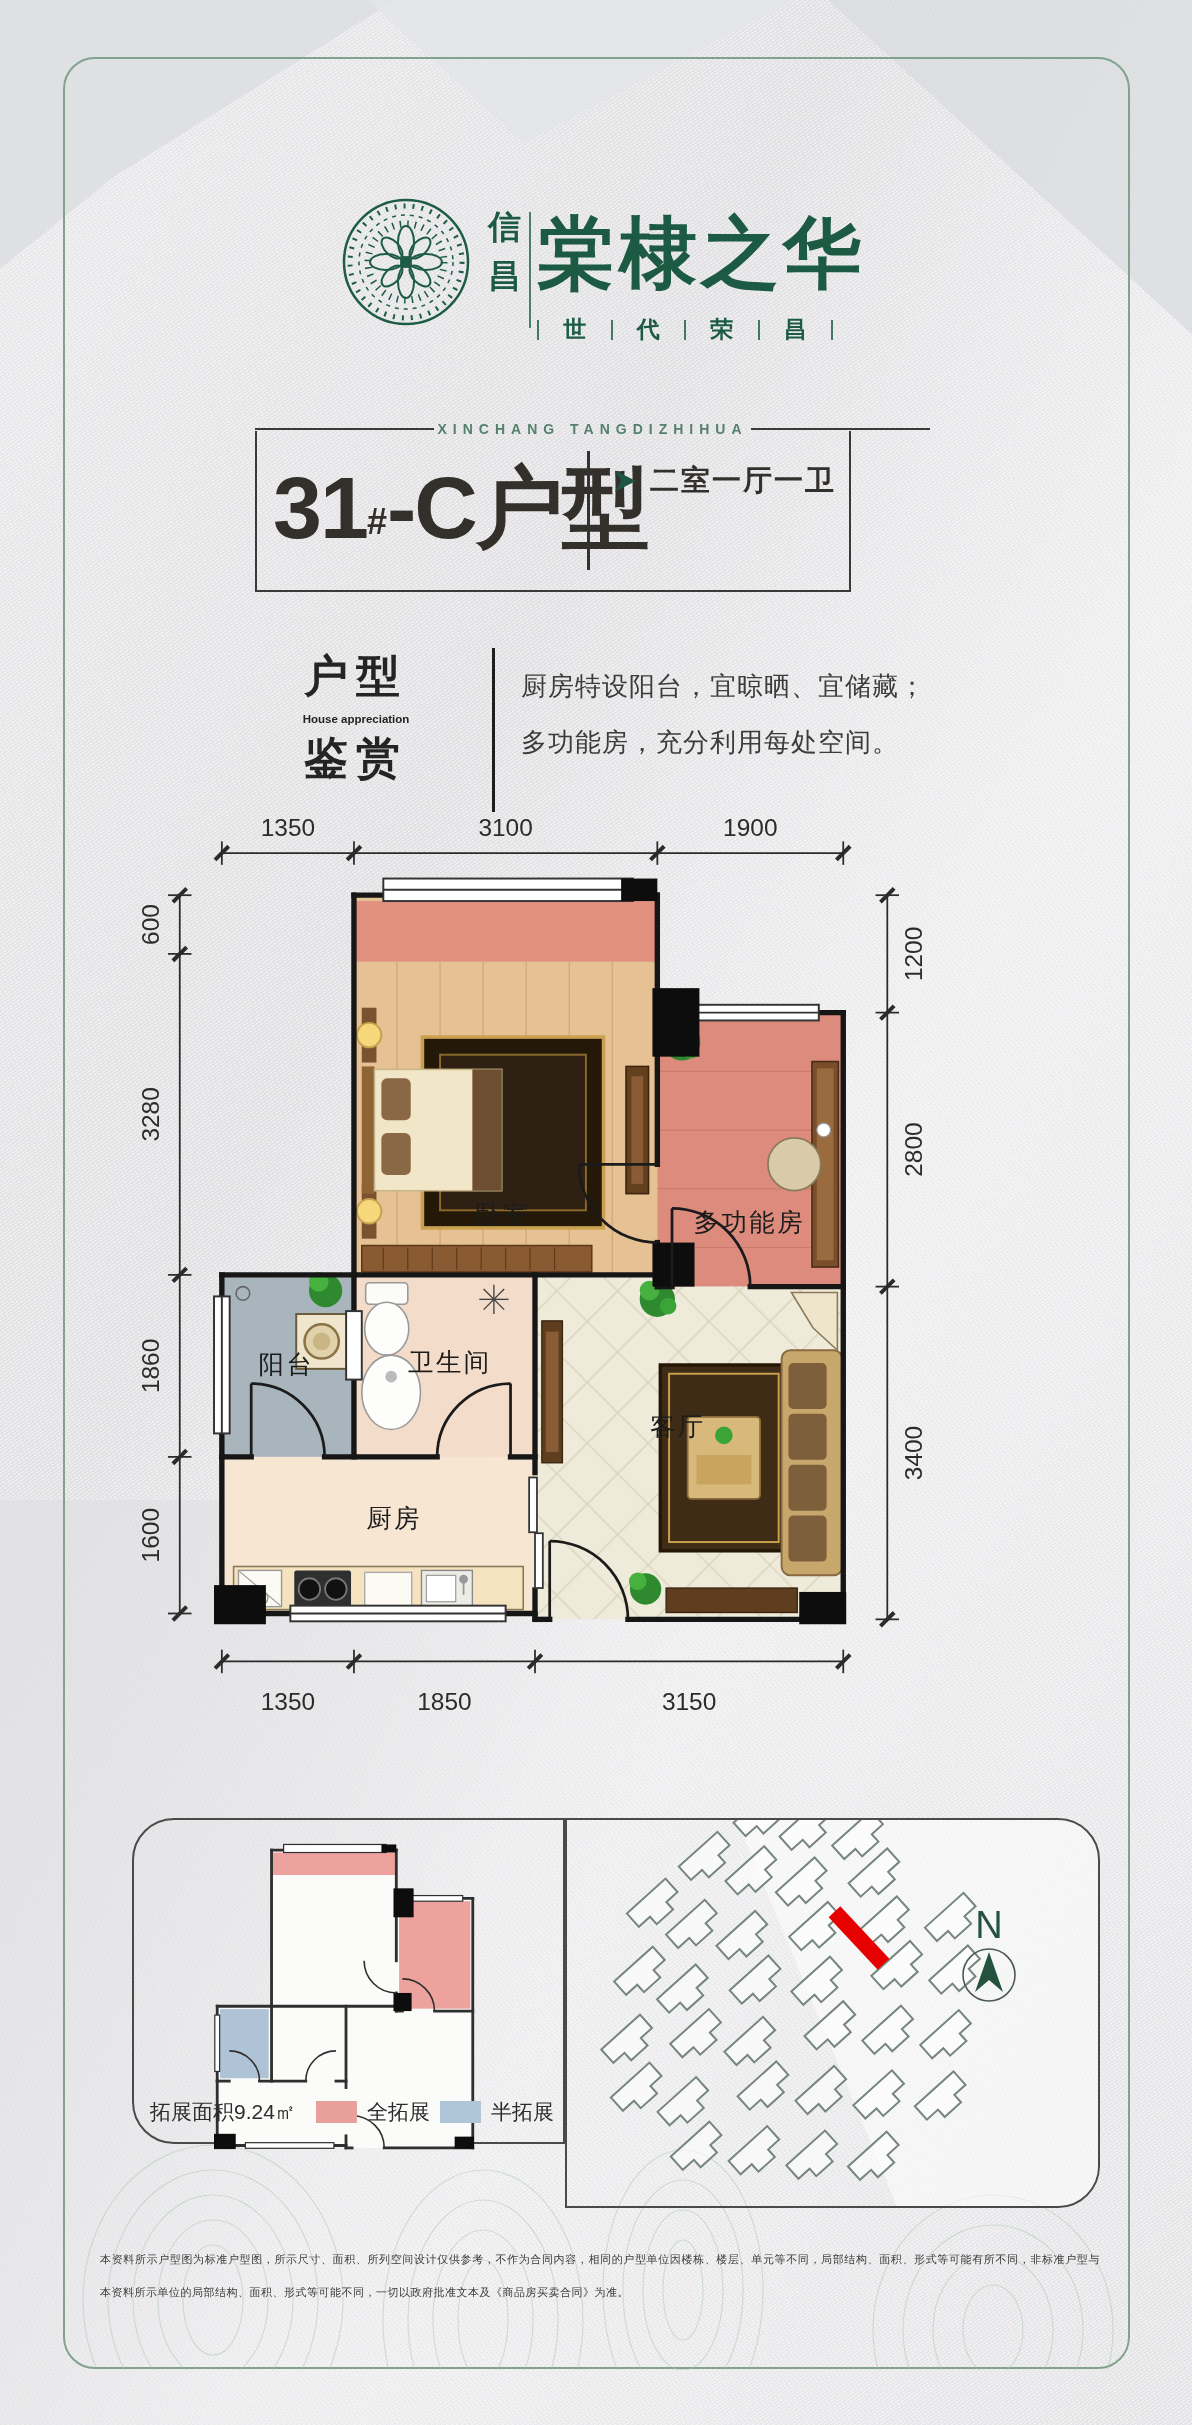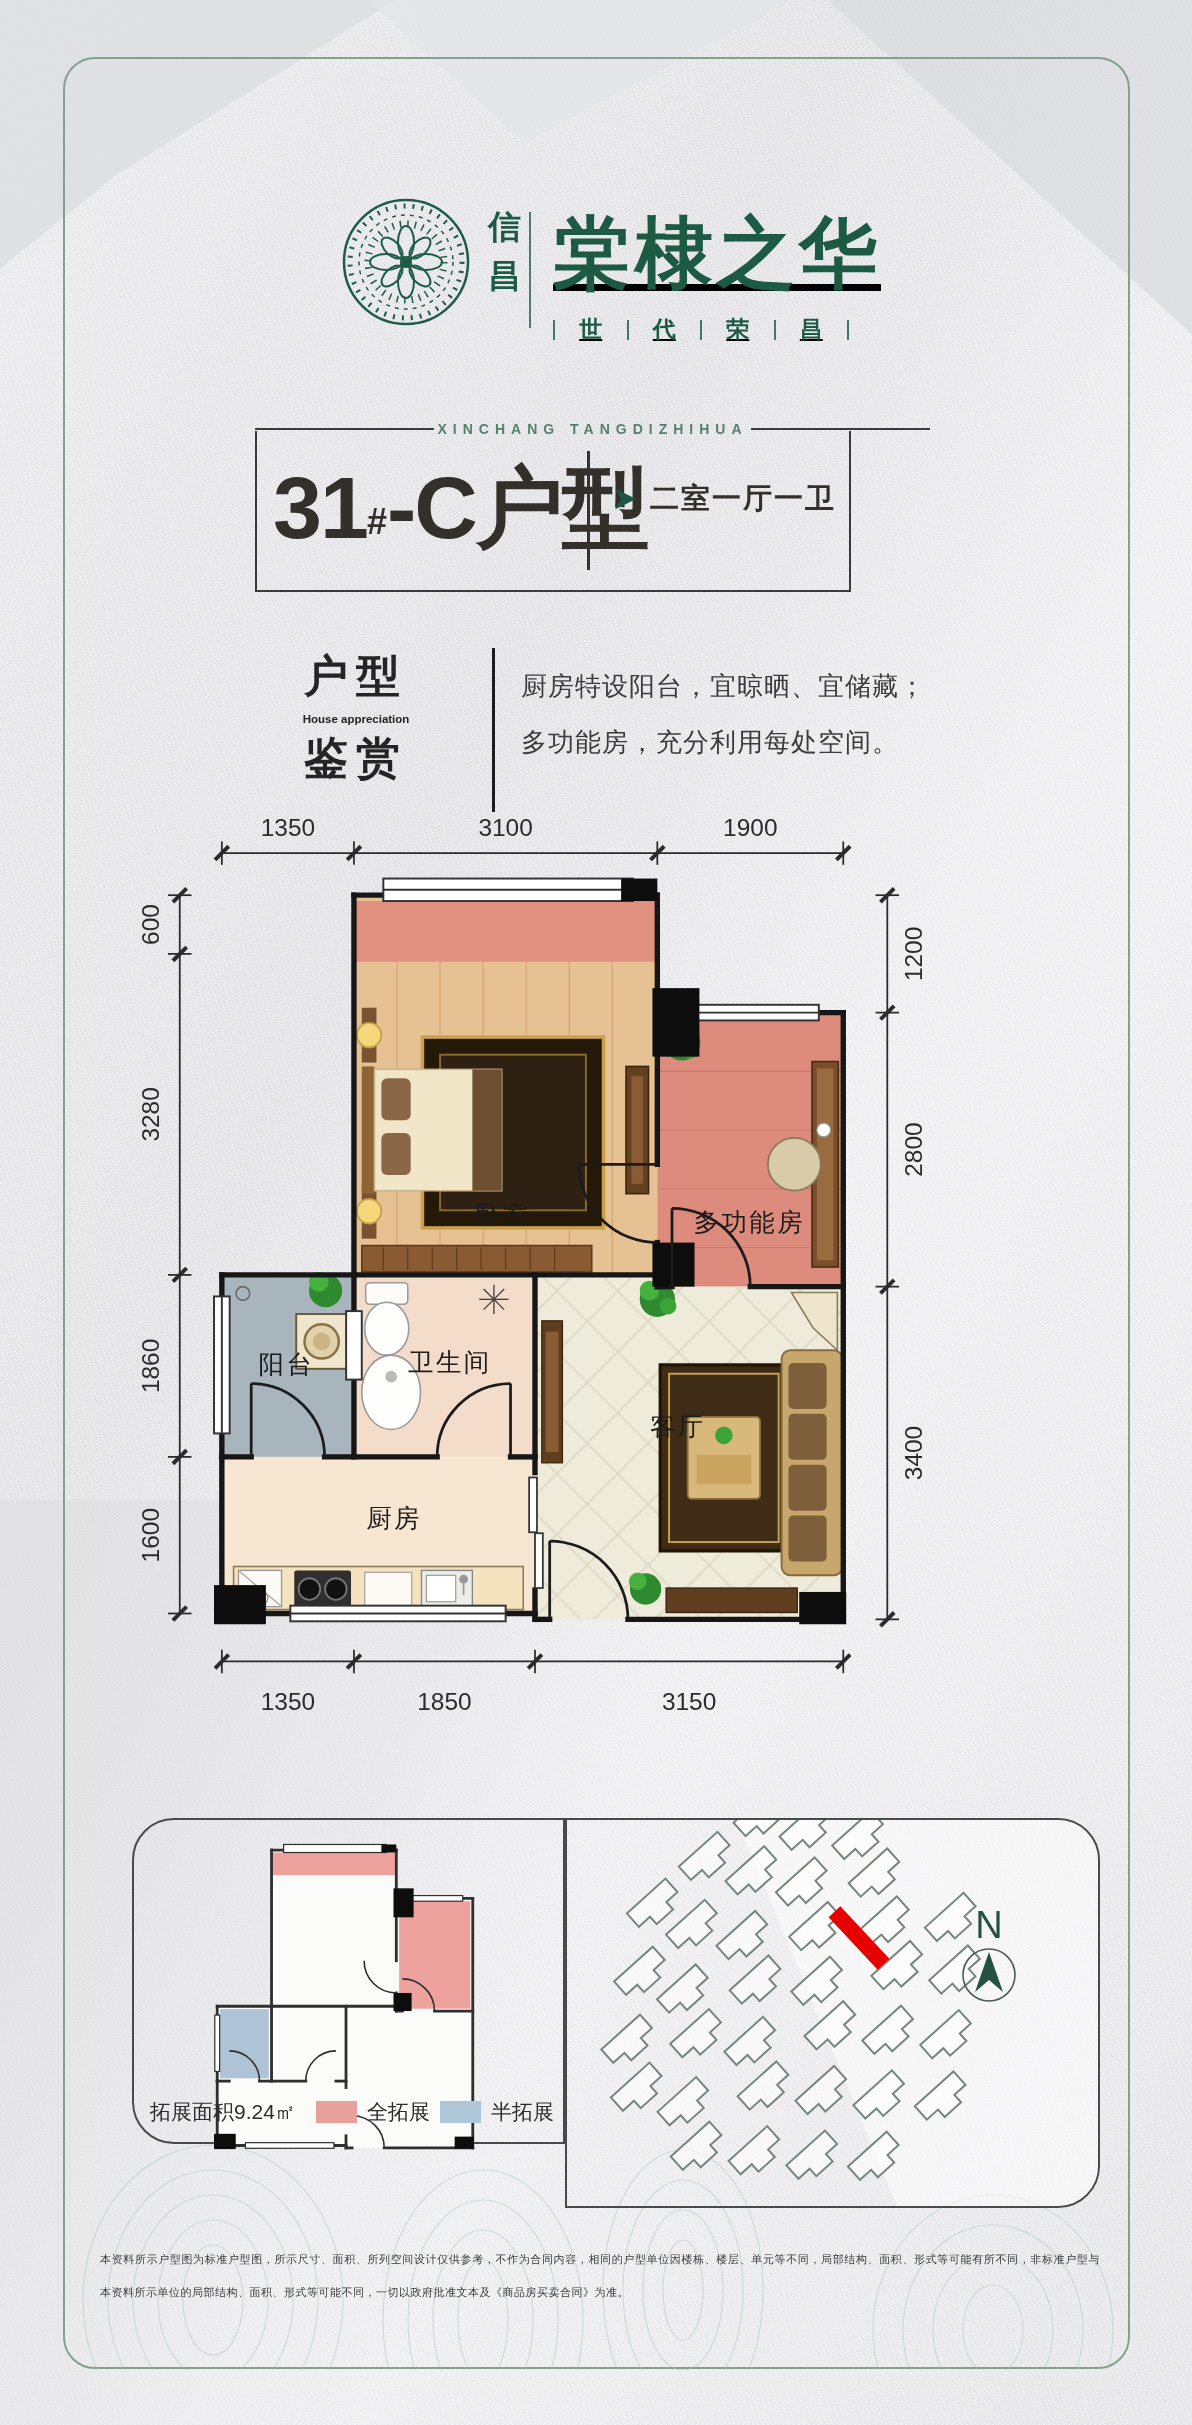--- a/index.html
+++ b/index.html
@@ -19,36 +19,36 @@
   .f4{left:0;top:1500px;width:700px;height:925px;background:linear-gradient(115deg,#e0e0e3 0%,rgba(224,224,227,0) 70%);opacity:.8;}
   .frame{position:absolute;left:63px;top:57px;width:1063px;height:2308px;border:2px solid #81A38D;
          border-radius:32px;z-index:1;pointer-events:none;}
 
   
   .logo-wrap{position:absolute;left:340px;top:196px;z-index:2;display:flex;}
   .medallion{width:132px;height:132px;}
   .seal-col{display:flex;flex-direction:column;justify-content:flex-start;gap:16px;margin:14px 8px 0 16px;
             color:#1C5A44;font-size:33px;font-weight:700;line-height:1;}
   .seal-divider{width:2px;height:116px;background:#1C5A44;opacity:.75;margin-top:16px;}
-  .name-col{margin-left:22px;text-decoration:underline;}
+  .name-col{margin-left:6px;}
   .logo-name{font-size:78px;font-weight:700;color:#1C5A44;letter-spacing:4px;line-height:1;margin-top:18px;white-space:nowrap;}
   .slogan-row{display:flex;align-items:center;justify-content:space-between;width:296px;margin-top:22px;}
   .slogan-row .bar{width:2px;height:20px;background:#1C5A44;opacity:.8;}
   .slogan-row .ch{font-size:23px;font-weight:600;color:#1C5A44;}
 
   
   .en-subtitle-row{position:absolute;left:255px;top:421px;width:675px;display:flex;align-items:center;gap:3px;z-index:2;}
   .en-subtitle-row .line{flex:1;height:2px;background:#3a3a3a;}
   .en-subtitle{font-size:14px;letter-spacing:6px;font-weight:700;color:#55806B;white-space:nowrap;}
   .title-box{position:absolute;left:255px;top:431px;width:596px;height:161px;border:2px solid #3a3a3a;border-top:none;z-index:2;box-sizing:border-box;}
   .unit-title{position:absolute;left:16px;top:2px;font-size:88px;font-weight:600;color:#33302B;line-height:150px;white-space:nowrap;letter-spacing:-2px;}
   .unit-title sup{font-size:36px;vertical-align:top;position:relative;top:14px;letter-spacing:0;}
   .box-divider{position:absolute;left:330px;top:20px;width:3px;height:119px;background:#333;}
   .feature-row{position:absolute;left:358px;display:flex;align-items:center;gap:14px;}
-  .fr1{top:48px;} .fr2{top:95px;}
+  .fr1{top:30px;} .fr2{top:95px;}
   .arrow-icon{width:21px;height:21px;background:#1D5743;clip-path:polygon(0 0,100% 50%,0 100%,30% 50%);}
   .feature-text{font-size:29px;font-weight:600;color:#33302B;letter-spacing:2px;white-space:nowrap;}
 
   
   .appre{position:absolute;left:0;top:0;z-index:2;}
   .appre-title{position:absolute;left:297px;top:655px;width:118px;text-align:center;color:#242424;
                font-family:"Liberation Serif","DejaVu Serif",serif;}
   .appre-big{font-size:44px;font-weight:700;letter-spacing:8px;line-height:1;}
   .appre-en{font-size:11.5px;font-weight:700;letter-spacing:0;margin:14px 0 12px 0;font-family:"Liberation Sans",sans-serif;white-space:nowrap;}
   .appre-divider{position:absolute;left:492px;top:648px;width:3px;height:164px;background:#1d1d1d;}

